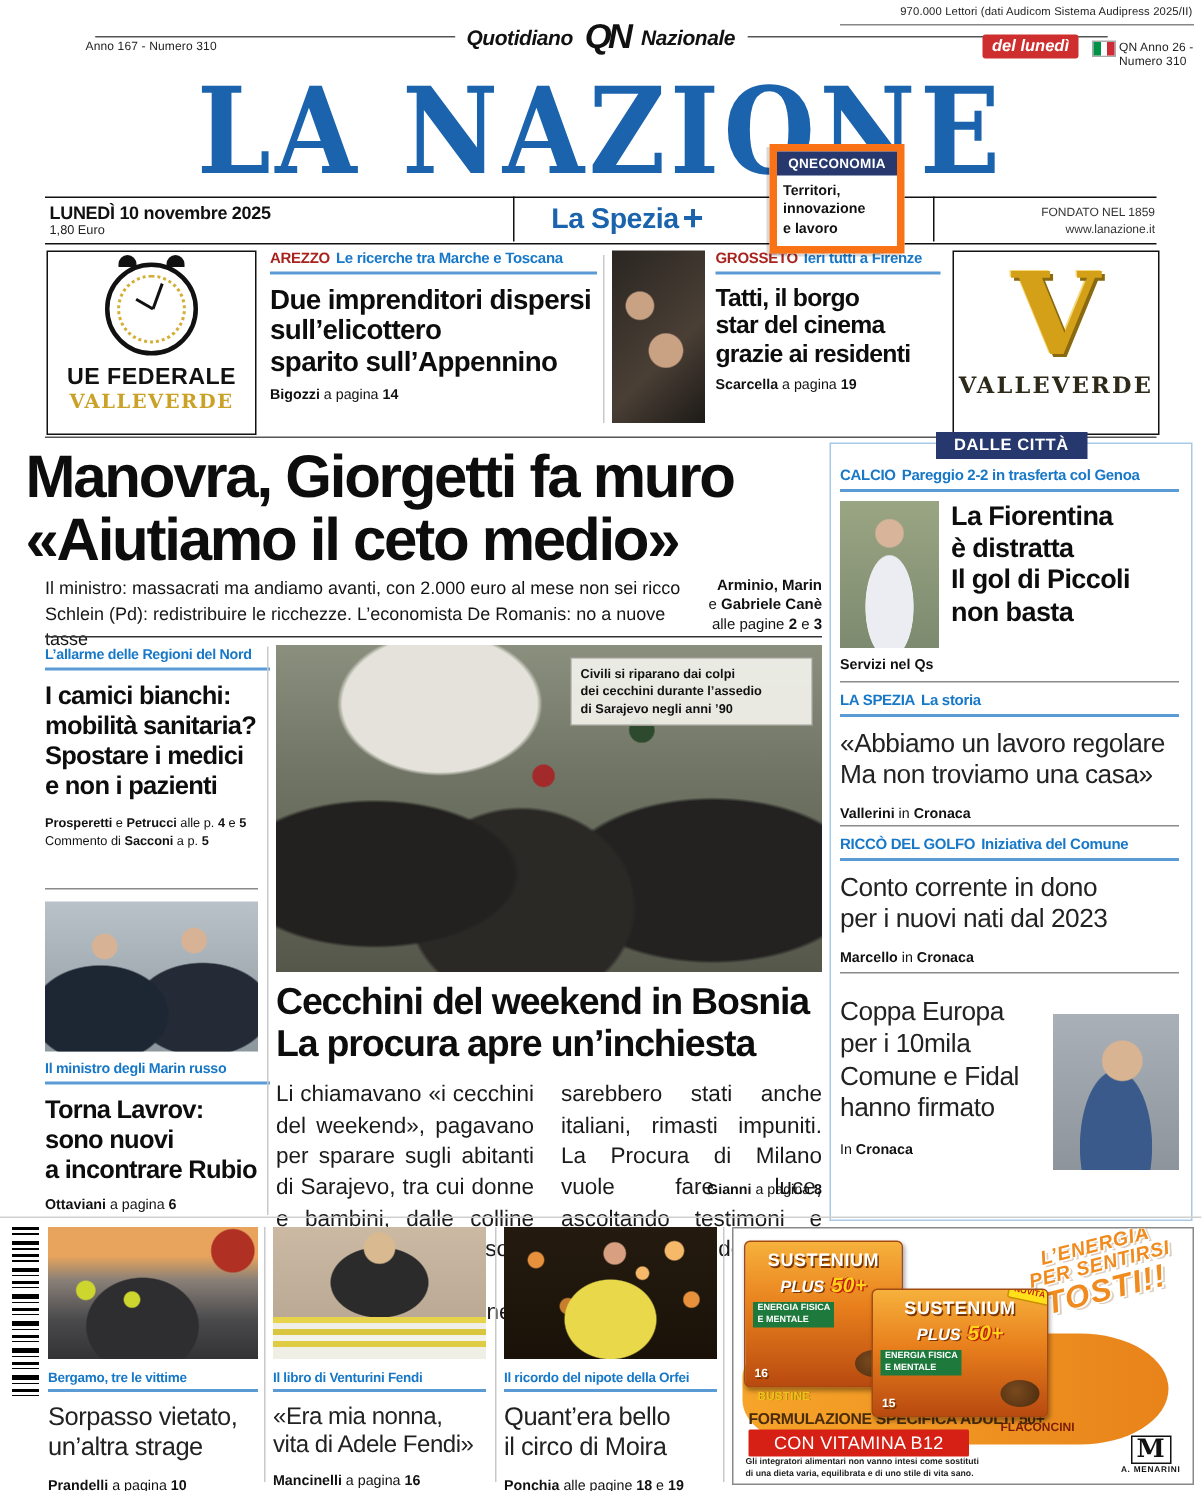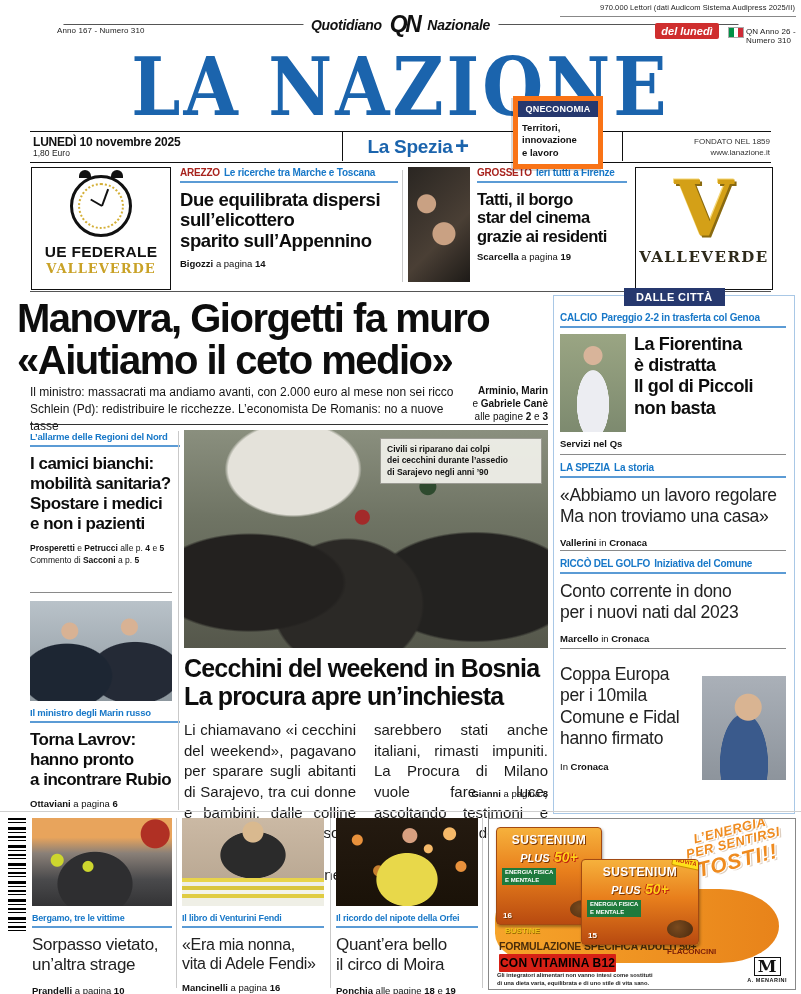--- a/index.html
+++ b/index.html
@@ -154,22 +154,22 @@
   .novita{position:absolute;background:#ffe01a;color:#c0230f;font-size:5.5px;font-weight:bold;
           padding:2px 3px;transform:rotate(12deg);border-radius:2px;border:1px solid #c98f00}
   .energy{transform:rotate(-14deg);color:#ef8b1f;font-weight:bold;font-style:italic;text-align:center;
           text-shadow:1px 1px 0 #fff,-1px -1px 0 #fff,2px 2px 0 rgba(120,60,0,0.25);line-height:1.02}
   .energy .e1{font-size:13px;letter-spacing:0.5px}
   .energy .e2{font-size:13px;letter-spacing:0.5px}
   .energy .e3{font-size:21px;letter-spacing:1px}
   .bustine{color:#eec21b;font-size:8px;font-weight:bold;text-shadow:0.5px 0.5px 0 #9a6a00}
   .flaconcini{color:#7a1d08;font-size:8px;font-weight:bold}
   .formul{color:#4a2c0a;font-size:10.5px;font-weight:bold;letter-spacing:-0.2px}
-  .vitam{background:#d62015;color:#000000;font-size:12px;font-weight:bold;display:inline-block;
-         padding:2px 1px;letter-spacing:0.2px;border-radius:1px}
+  .vitam{background:#d62015;color:#ffffff;font-size:12px;font-weight:normal;display:inline-block;
+         padding:2px 17px;letter-spacing:0.2px;border-radius:1px}
   .discl{font-size:5.8px;font-weight:bold;color:#222;line-height:1.35}
   .menarini{text-align:center;color:#111}
   .menarini .m{font-size:17px;font-weight:bold;font-family:"DejaVu Serif",serif;line-height:1;
                border:1.5px solid #111;padding:0 3px;display:inline-block}
   .menarini .nm{font-size:5.5px;font-weight:bold;letter-spacing:0.5px;margin-top:1px}
 </style>
 </head>
 <body>
 
 <div class="abs tiny" style="top:3px;right:6px">970.000 Lettori  (dati Audicom Sistema Audipress 2025/II)</div>
@@ -220,21 +220,21 @@
     <div class="ring"></div>
       <div class="h1"></div>
       <div class="h2"></div>
   </div>
   <div class="uefed" style="margin-top:6px">UE FEDERALE</div>
   <div class="vverde-gold">VALLEVERDE</div>
 </div>
 
 <div class="abs" style="top:167px;left:180px;width:218px">
   <div class="kick"><span class="red">AREZZO</span><span>Le ricerche tra Marche e Toscana</span></div>
-  <div class="hl h-strip pre" style="margin-top:7px">Due equilibrata dispersi
+  <div class="hl h-strip pre" style="margin-top:7px">Due imprenditori dispersi
 sull’elicottero
 sparito sull’Appennino</div>
   <p class="byl" style="margin:7px 0 0"><b>Bigozzi</b><span> a pagina </span><b>14</b></p>
 </div>
 
 <div class="abs vline" style="top:170px;left:402px;height:112px"></div>
 <div class="abs photo ph-duo" style="top:167px;left:408px;width:62px;height:115px"></div>
 
 <div class="abs" style="top:167px;left:477px;width:150px">
   <div class="kick"><span class="red">GROSSETO</span><span>Ieri tutti a Firenze</span></div>
@@ -269,21 +269,21 @@
 Spostare i medici
 e non i pazienti</div>
   <p class="byl byl-sm nw" style="margin:9px 0 0"><b>Prosperetti</b><span> e </span><b>Petrucci</b><span> alle p. </span><b>4</b><span> e </span><b>5</b></p>
   <p class="byl byl-sm nw" style="margin:2px 0 0"><span>Commento di </span><b>Sacconi</b><span> a p. </span><b>5</b></p>
 </div>
 <div class="abs railrule" style="top:592px;left:30px;width:142px"></div>
 <div class="abs photo ph-lavrov" style="top:601px;left:30px;width:142px;height:100px"></div>
 <div class="abs" style="top:707px;left:30px;width:150px">
   <div class="kick" style="font-size:9.5px">Il ministro degli Marin russo</div>
   <div class="hl h-col pre" style="margin-top:7px">Torna Lavrov:
-hanno pronto
+sono nuovi
 a incontrare Rubio</div>
   <p class="byl" style="margin:8px 0 0"><b>Ottaviani</b><span> a pagina </span><b>6</b></p>
 </div>
 <div class="abs vline" style="top:431px;left:178px;height:379px"></div>
 
 <div class="abs photo ph-sarajevo" style="top:430px;left:184px;width:364px;height:218px">
   <div class="abs caption pre" style="top:8px;right:6px;width:148px">Civili si riparano dai colpi
 dei cecchini durante l’assedio
 di Sarajevo negli anni ’90</div>
 </div>

